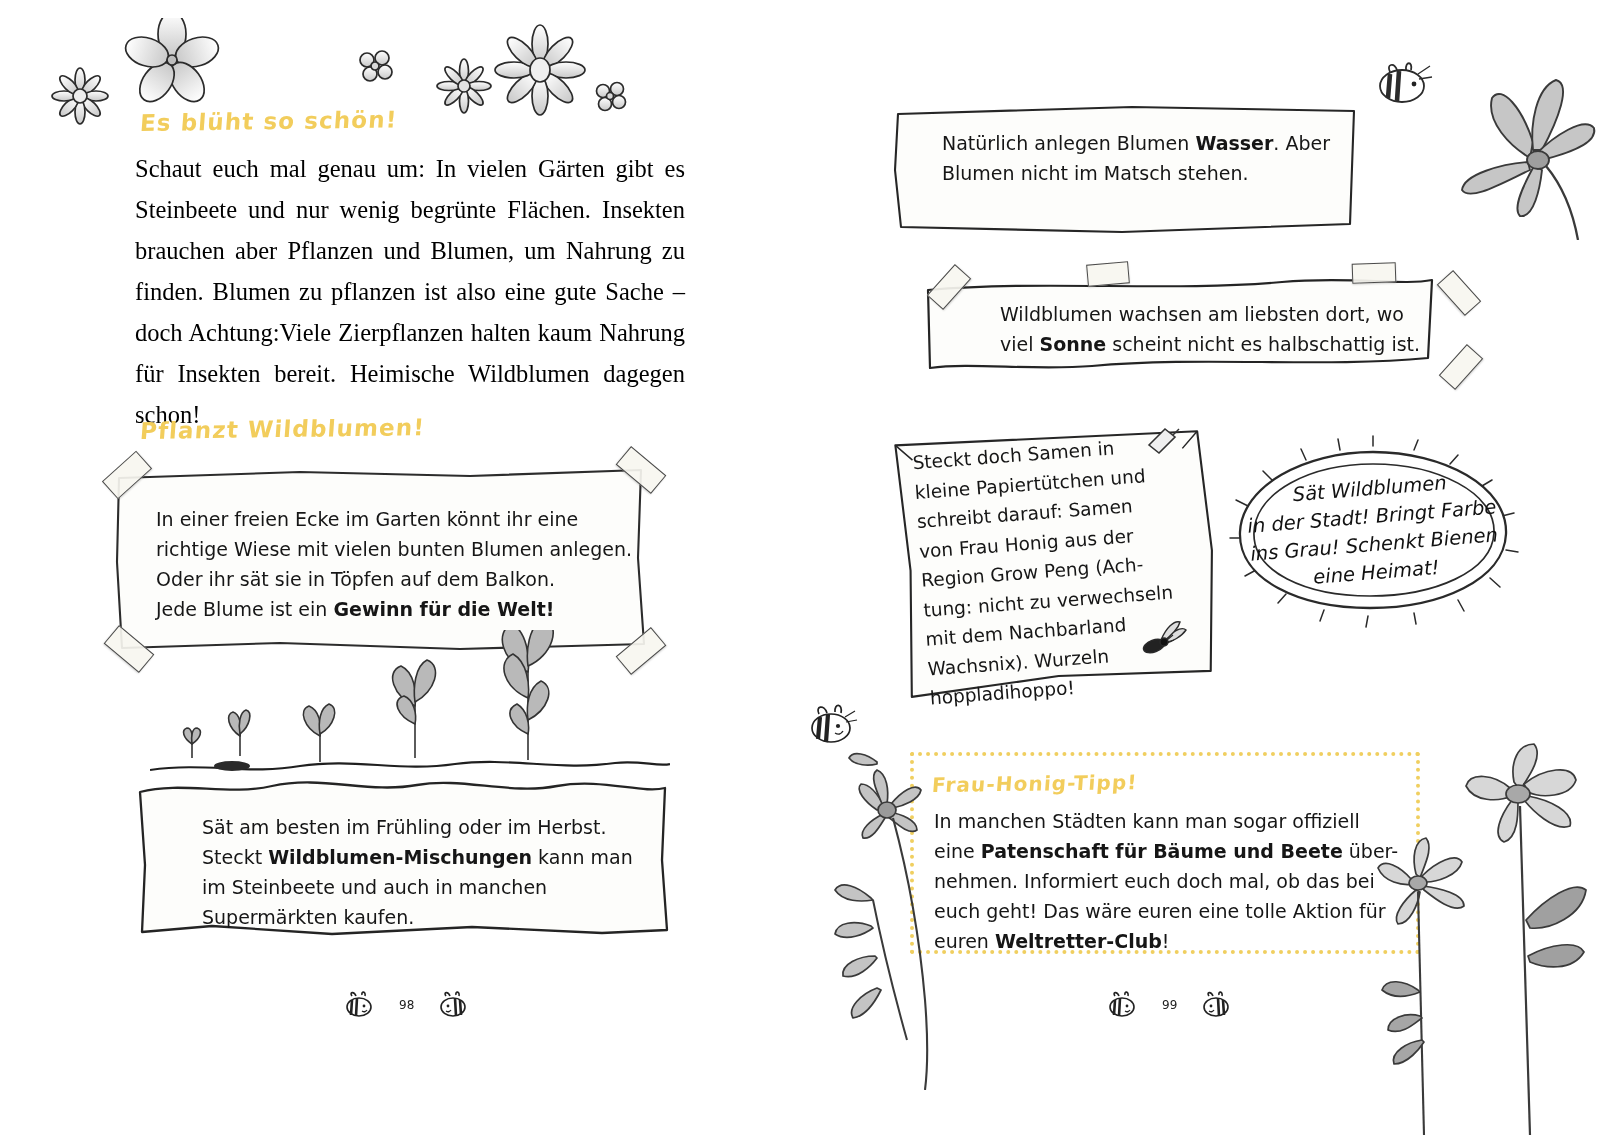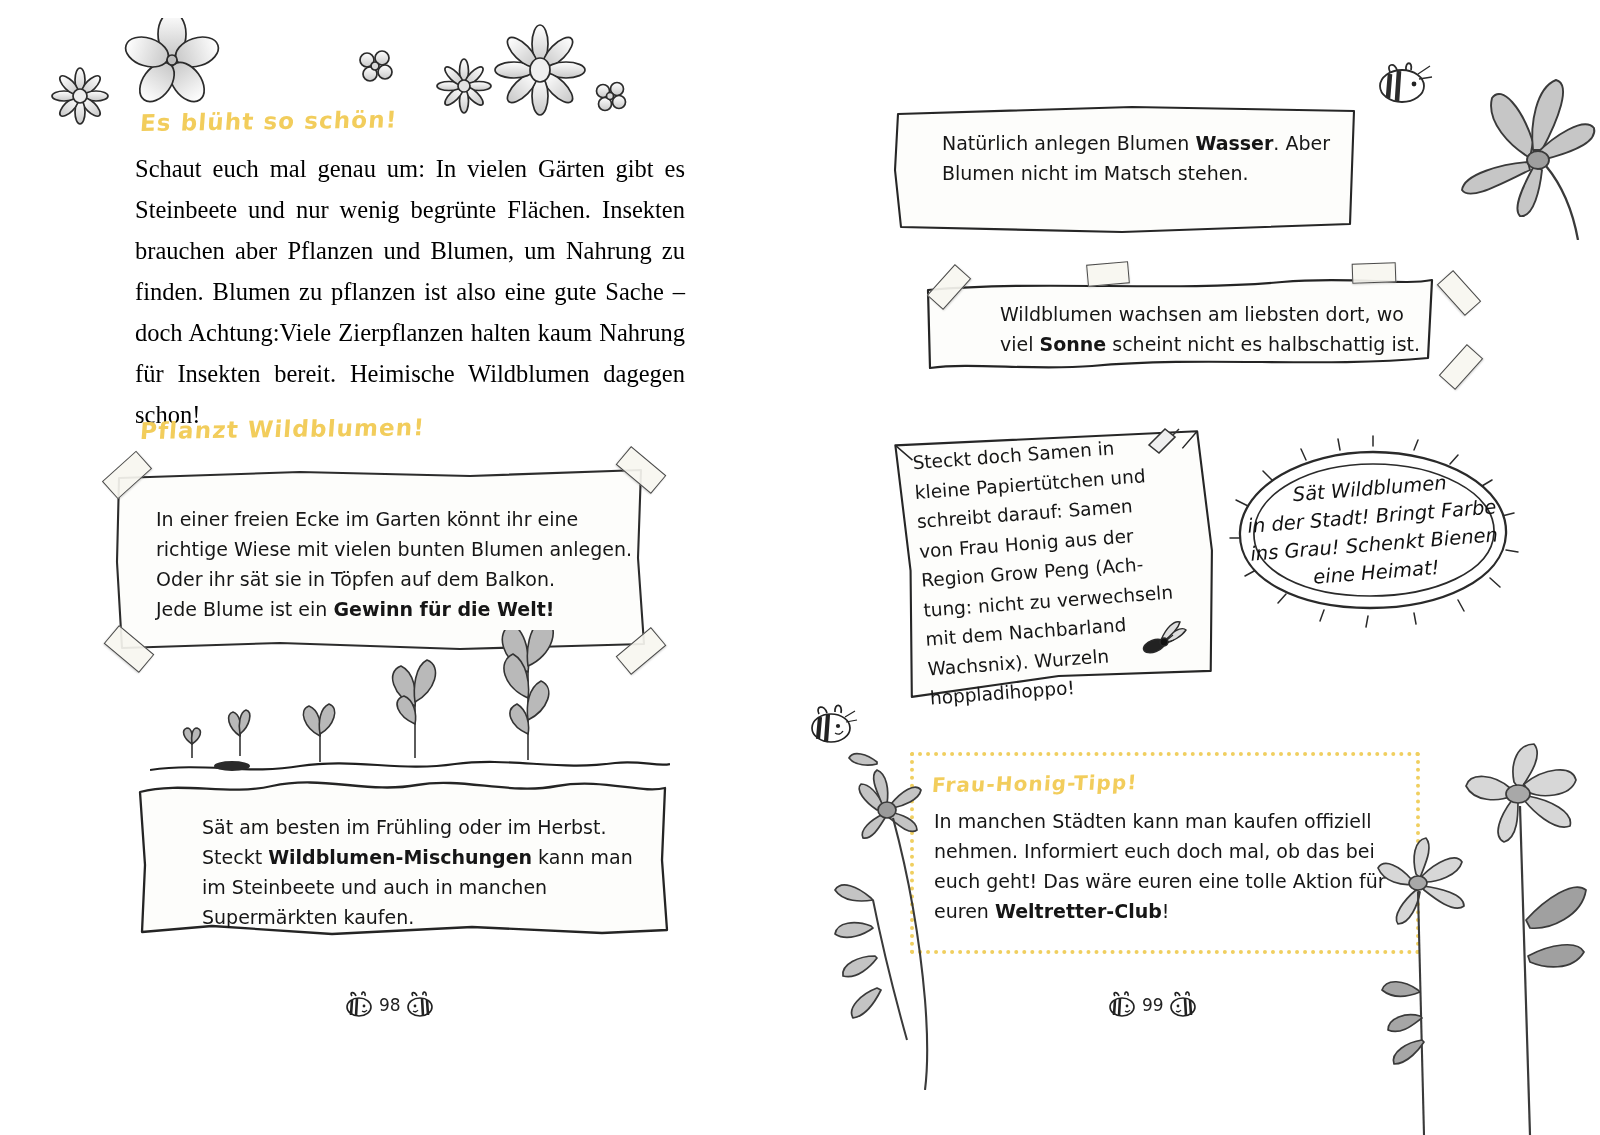--- a/index.html
+++ b/index.html
@@ -61,22 +61,22 @@
   
   .tipp-box{
     position:absolute;
     border:4px dotted #f0cf60;
     border-radius:2px;
     box-sizing:border-box;
   }
 
   
   .folio{
-    position:absolute;display:flex;align-items:center;gap:0;
-    font-family:"DejaVu Sans",sans-serif;font-size:17px;color:#222;
+    position:absolute;display:flex;align-items:center;gap:20px;
+    font-family:"DejaVu Sans",sans-serif;font-size:12px;color:#222;
   }
 
   
   .burst{position:absolute;}
   .burst-text{
     position:absolute;inset:0;display:flex;flex-direction:column;
     align-items:center;justify-content:center;
     font-family:"DejaVu Sans",sans-serif;
     font-style:italic;font-size:19.5px;line-height:28px;
     color:#111;text-align:center;transform:rotate(-4.5deg);
@@ -381,21 +381,22 @@
       <path d="M15,17 L13,39 M23,14 L21,42" stroke-width="4.2" fill="none"></path>
       <circle cx="33" cy="26" r="2.1" fill="#222" stroke="none"></circle>
       <path d="M30,33 q5,3 8,-2" fill="none" stroke-width="1.4"></path>
       <path d="M40,17 L50,11 M41,22 L52,20" stroke-width="1.2" fill="none"></path>
     </g>
   </svg>
 
   <div class="tipp-box" style="left:110px;top:752px;width:510px;height:202px;"></div>
   <div class="hand-head" style="position:absolute;left:132px;top:773px;font-size:20px;">Frau-Honig-Tipp!</div>
   <div class="note-body" style="position:absolute;left:134px;top:806px;width:470px;">
-    <div>In manchen Städten kann man kaufen offiziell</div>
+    <div>In manchen Städten kann man sogar offiziell</div>
+    <div><span>eine </span><b>Patenschaft für Bäume und Beete</b><span> über-</span></div>
     <div>nehmen. Informiert euch doch mal, ob das bei</div>
     <div>euch geht! Das wäre euren eine tolle Aktion für</div>
     <div><span>euren </span><b>Weltretter-Club</b><span>!</span></div>
   </div>
 
   <svg class="deco" style="left:15px;top:750px;width:150px;height:340px;" viewBox="0 0 150 340">
     <g stroke="#3a3a3a" stroke-width="1.7" fill="#c4c4c4" stroke-linejoin="round">
       <path d="M70,58 C64,46 56,34 46,34 C40,40 50,52 62,60Z"></path>
       <path d="M72,54 C74,40 72,24 62,20 C54,26 62,42 68,56Z"></path>
       <path d="M76,54 C86,42 100,32 106,40 C104,50 88,56 78,58Z"></path>

